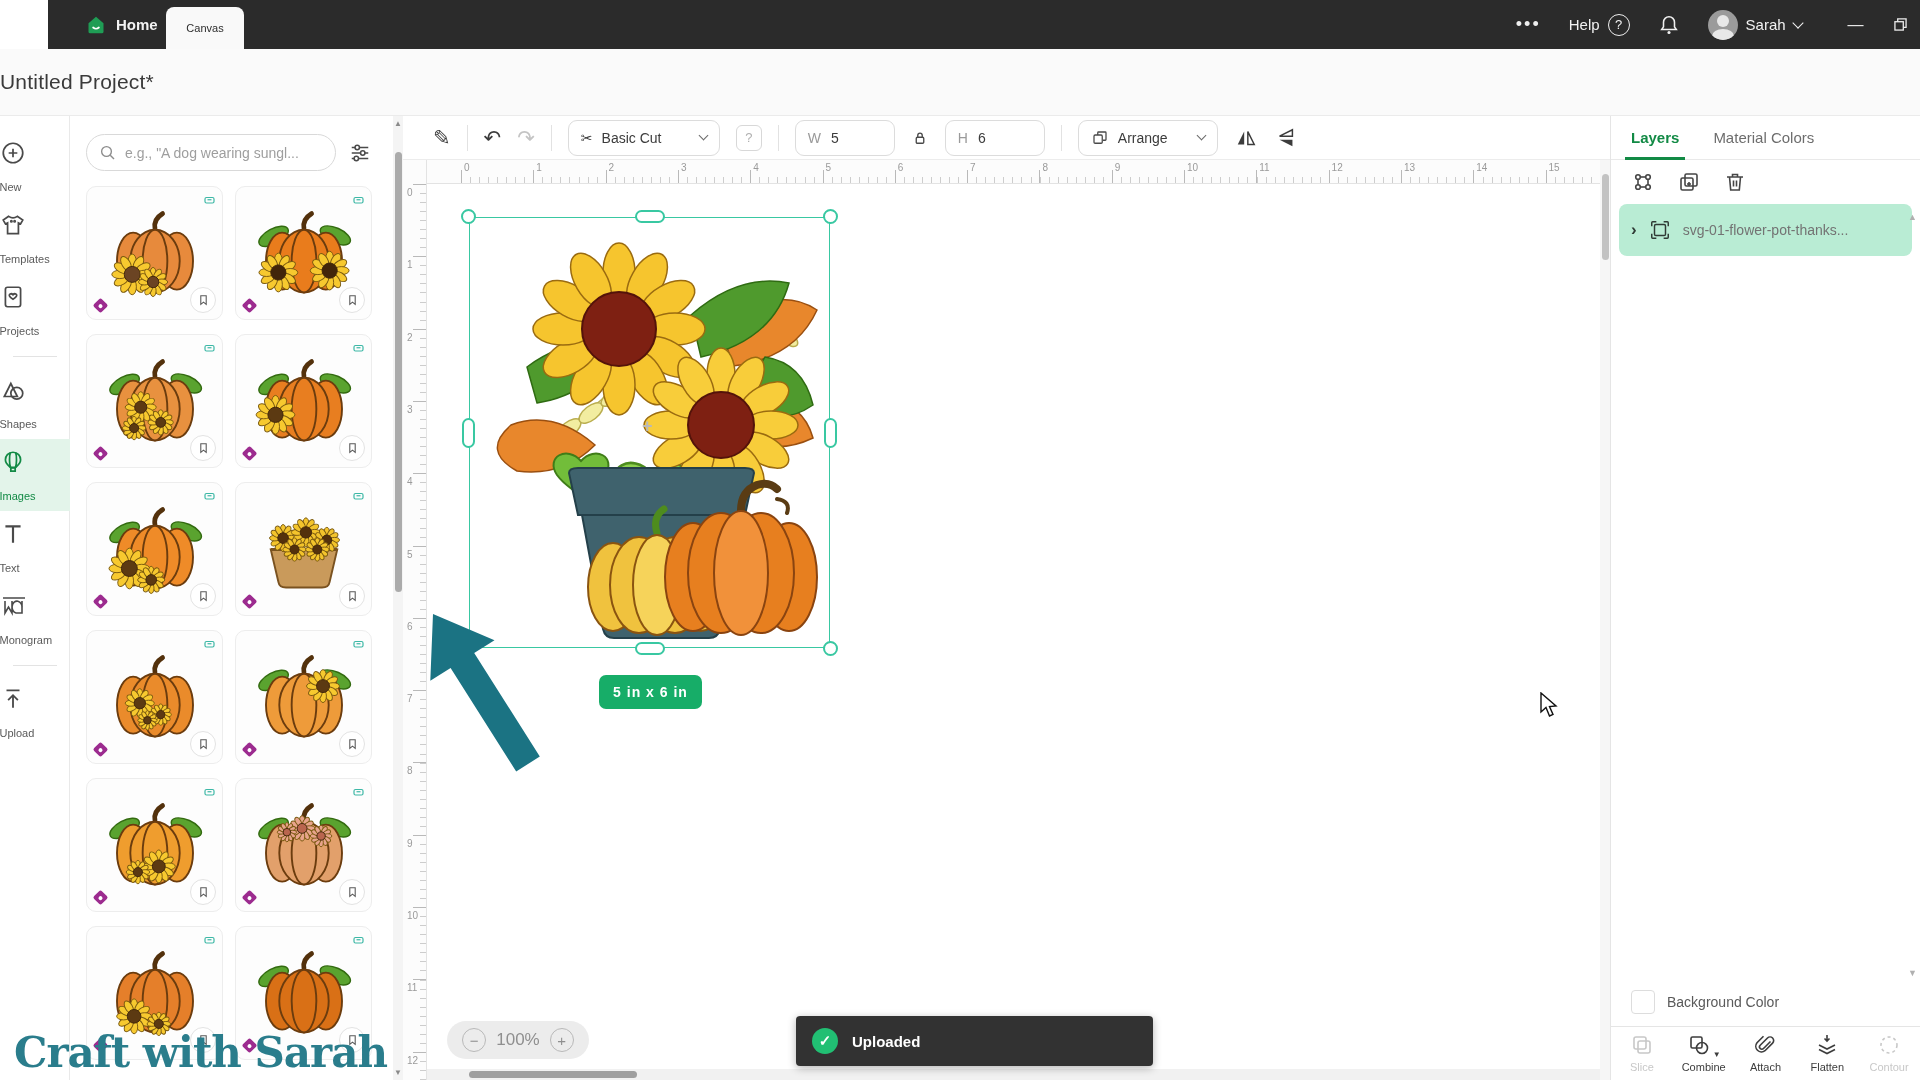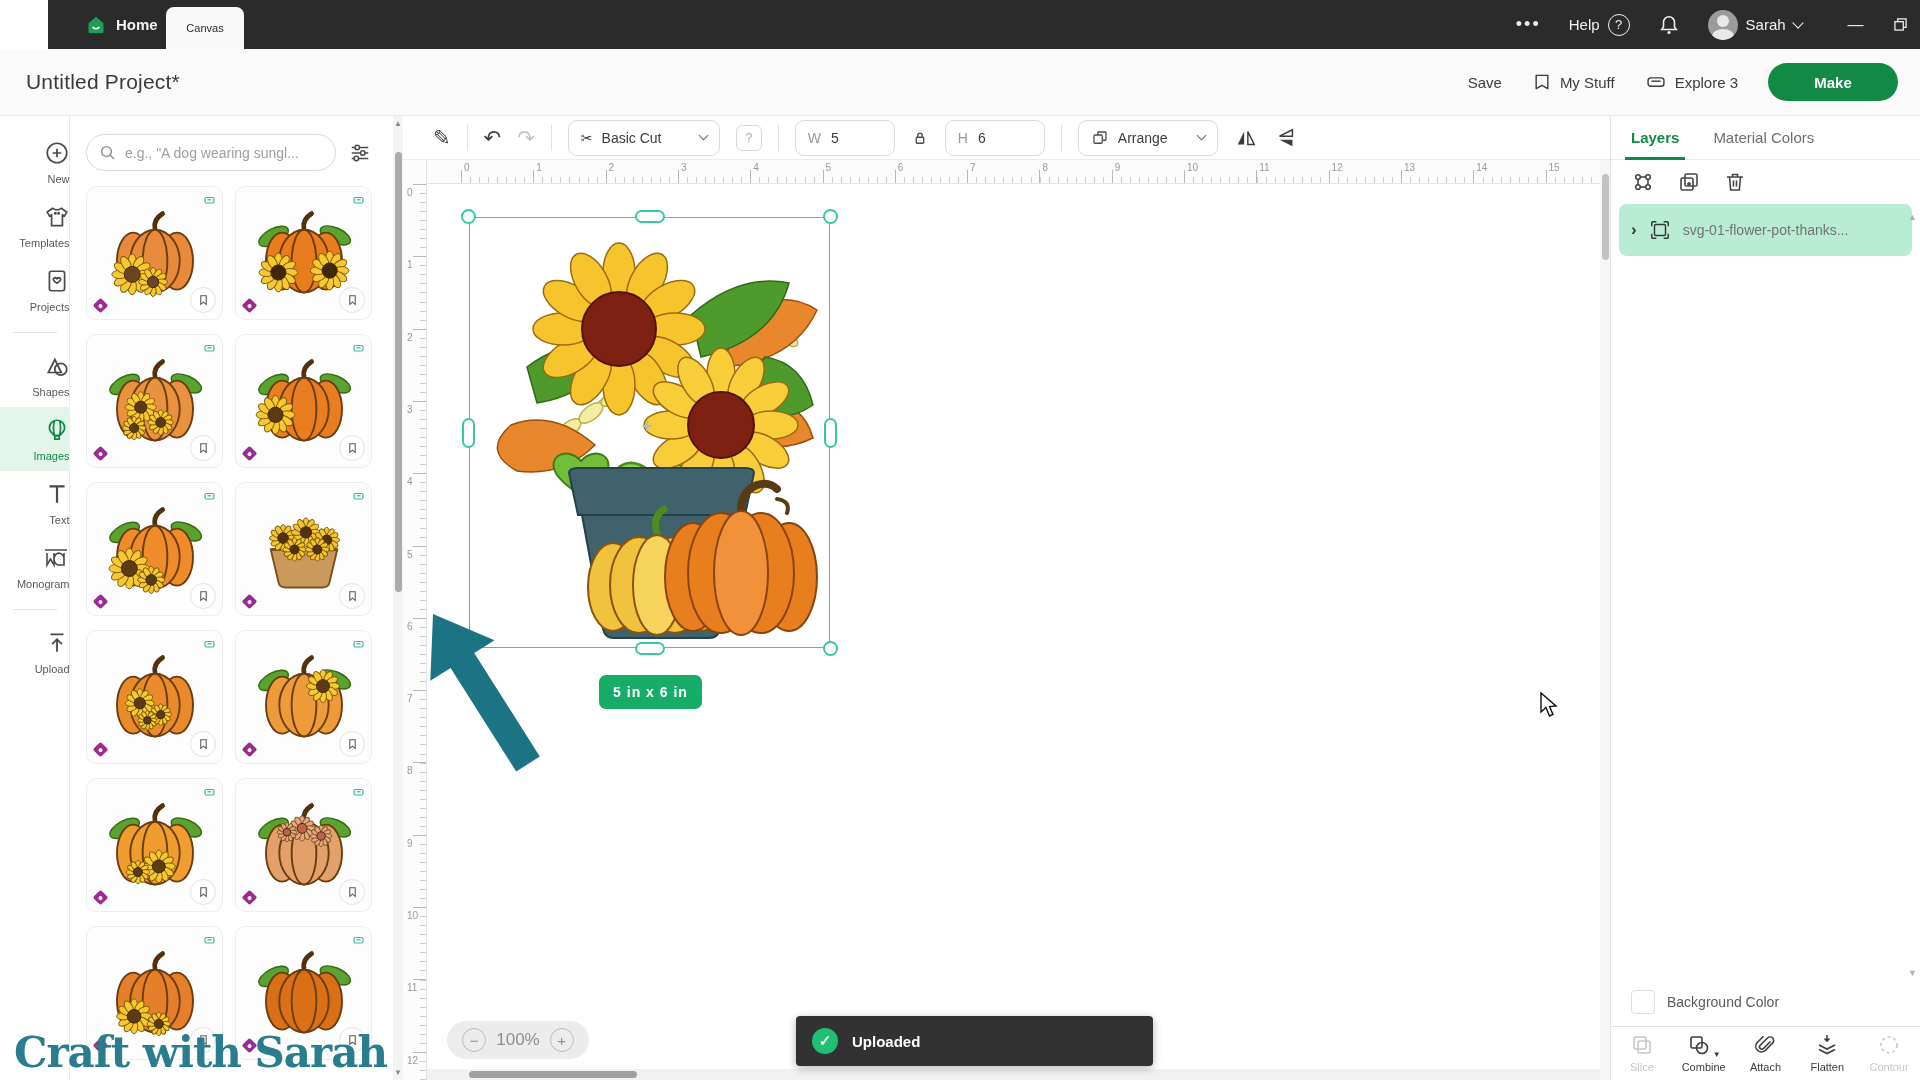--- a/index.html
+++ b/index.html
@@ -23,30 +23,30 @@
   .avatar::before { content:""; position:absolute; left:9px; top:5px; width:12px; height:12px; border-radius:50%; background:#e8e8e8; }
   .avatar::after { content:""; position:absolute; left:4px; top:19px; width:22px; height:14px; border-radius:50%; background:#e8e8e8; }
   .user-item { display:flex; align-items:center; gap:8px; font-size:15px; }
   .chev { width:8px; height:8px; border-right:1.8px solid currentColor; border-bottom:1.8px solid currentColor;
     transform:rotate(45deg); margin-top:-4px; display:inline-block; }
   .winctl { display:flex; align-items:center; gap:30px; margin-left:18px; font-size:16px; color:#ececec; }
 
   
   .header { position:absolute; left:0; top:49px; width:1920px; height:67px; background:#fafafa;
     border-bottom:1px solid #ebebeb; display:flex; align-items:center; }
-  .proj-title { margin-left:26px; font-size:21px; color:#3a3a3a; letter-spacing:.2px; }
+  .proj-title { font-size:21px; color:#3a3a3a; letter-spacing:.2px; }
   .header-right { position:absolute; right:22px; display:flex; align-items:center; gap:30px; font-size:15px; color:#3d3d3d; }
   .hr-item { display:flex; align-items:center; gap:8px; cursor:default; }
   .make-btn { width:130px; height:38px; border-radius:19px; background:#128a45; color:#fff; border:none;
     font-size:15px; font-weight:bold; font-family:inherit; }
 
   
   .sidebar { position:absolute; left:0; top:116px; width:70px; bottom:0; background:#fff;
     border-right:1px solid #e9e9e9; display:flex; flex-direction:column; align-items:center; padding-top:14px; }
-  .side-item { width:70px; padding:10px 0 9px; display:flex; flex-direction:column; align-items:flex-end; gap:5px;
+  .side-item { width:70px; padding:10px 0 9px; display:flex; flex-direction:column; align-items:flex-start; gap:13px;
     color:#5a5a5a; font-size:11px; }
   .side-item svg { stroke:#4a4a4a; }
   .side-item.active { background:#e3f4ea; color:#128a45; }
   .side-item.active svg { stroke:#128a45; }
   .side-div { width:44px; border-top:1px solid #e3e3e3; margin:10px 0; }
 
   
   .panel { position:absolute; left:70px; top:116px; width:333px; bottom:0; background:#fff; }
   .search-row { position:absolute; left:16px; top:18px; width:300px; display:flex; align-items:center; gap:12px; }
   .search-box { flex:0 0 250px; height:37px; border:1px solid #d9d9d9; border-radius:19px; display:flex;
@@ -201,37 +201,20 @@
             <rect x="1" y="4" width="9" height="9" fill="none" stroke="#ececec" stroke-width="1.4"></rect>
             <path d="M4 4 V1 H13 V10 H10" fill="none" stroke="#ececec" stroke-width="1.4"></path>
           </svg>
         <span>✕</span>
       </div>
     </div>
   </div>
 
   <div class="header">
     <span class="proj-title">Untitled Project*</span>
-    <div class="header-right">
-      <span class="hr-item">Save</span>
-      <span class="hr-item">
-        <svg width="20" height="20" viewBox="0 0 24 24">
-            <path d="M5 4 h14 v16 l-7 -4 -7 4 Z" fill="none" stroke="#3d3d3d" stroke-width="1.7" stroke-linejoin="round"></path>
-          </svg>
-        <span>My Stuff</span>
-      </span>
-      <span class="hr-item">
-        <svg width="22" height="20" viewBox="0 0 24 24">
-            <rect x="2.5" y="7" width="19" height="10" rx="3" fill="none" stroke="#3d3d3d" stroke-width="1.7"></rect>
-            <path d="M6.5 11 h11" stroke="#3d3d3d" stroke-width="1.7"></path>
-          </svg>
-        <span>Explore 3</span>
-      </span>
-      <button class="make-btn">Make</button>
-    </div>
   </div>
 
   <div class="sidebar" id="sidebar">
       <div class="side-item">
         <span><svg width="26" height="26" viewBox="0 0 24 24" fill="none" stroke-width="1.6">
             <circle cx="12" cy="12" r="9"></circle>
             <path d="M12 8 v8 M8 12 h8"></path>
           </svg></span>
         <span>New</span>
       </div>

